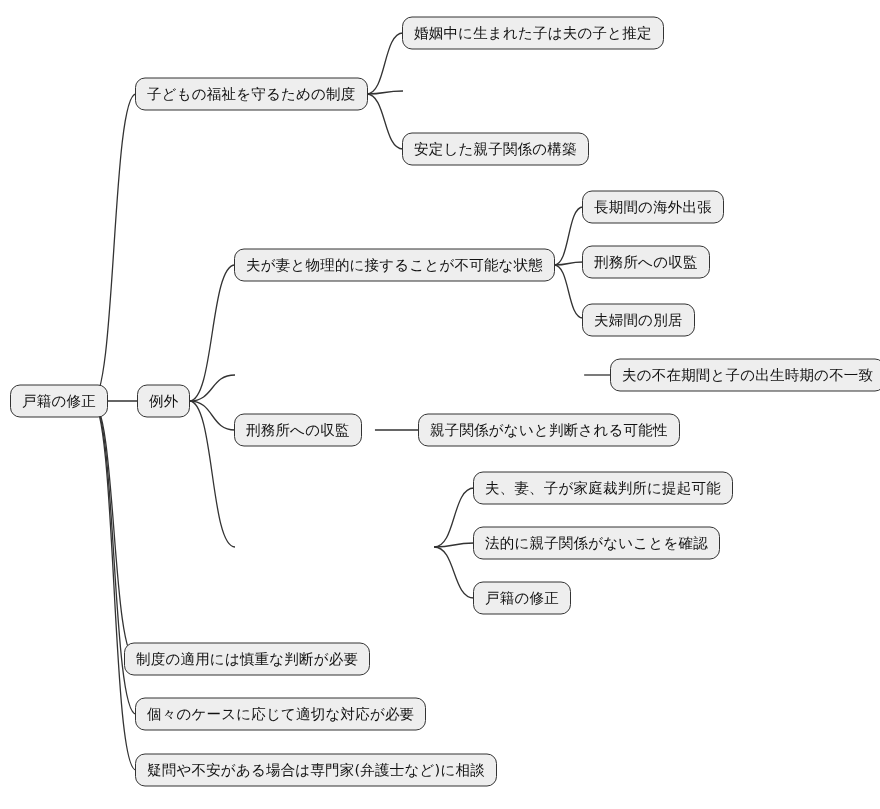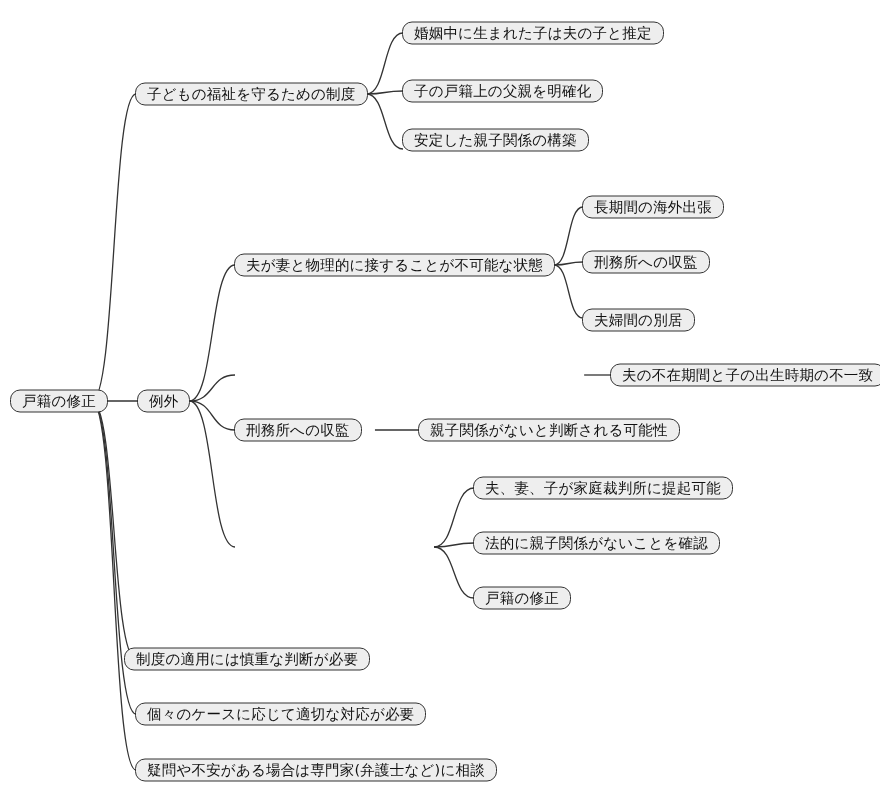--- a/index.html
+++ b/index.html
@@ -25,21 +25,21 @@
     fill: none;
     stroke: var(--edge-color, #333333);
     stroke-width: 1.3;
   }
   .node {
     position: absolute;
     z-index: 2;
     transform: translateY(-50%);
     display: flex;
     align-items: center;
-    height: 23px;
+    height: 33px;
     box-sizing: border-box;
     padding: 0 11px;
     background: var(--node-fill, #eeeeee);
     border: 1.5px solid var(--node-border, #333333);
     border-radius: 10px;
     font-size: 14.5px;
     color: var(--text-color, #111111);
     white-space: nowrap;
     letter-spacing: 0.2px;
   }
@@ -69,22 +69,21 @@
       <path d="M 434.09375 547 C 456.0421875 547, 452.0515625 598, 474 598"></path>
       <path d="M 91.8125 401 C 116.115625 401, 111.696875 659, 136 659"></path>
       <path d="M 91.8125 401 C 116.115625 401, 111.696875 714, 136 714"></path>
       <path d="M 91.8125 401 C 116.115625 401, 111.696875 770, 136 770"></path>
     </svg>
 
   <div class="node" id="n-root" style="left:10px;top:401px">戸籍の修正</div>
 
   <div class="node" id="n-welfare" style="left:135px;top:94px">子どもの福祉を守るための制度</div>
   <div class="node" id="n-presumed" style="left:402px;top:33px">婚姻中に生まれた子は夫の子と推定</div>
-  <div class="node" id="n-registry-father" style="left:402px;top:91px">子の戸籍上の父親を明確化</div>
-  <div class="node" id="n-stable" style="left:402px;top:140px">安定した親子関係の構築</div>
+  <div class="node" id="n-stable" style="left:402px;top:149px">安定した親子関係の構築</div>
 
   <div class="node" id="n-exception" style="left:137px;top:401px">例外</div>
 
   <div class="node" id="n-physical" style="left:234px;top:265px">夫が妻と物理的に接することが不可能な状態</div>
   <div class="node" id="n-overseas" style="left:582px;top:207px">長期間の海外出張</div>
   <div class="node" id="n-prison" style="left:582px;top:262px">刑務所への収監</div>
   <div class="node" id="n-separation" style="left:582px;top:320px">夫婦間の別居</div>
 
   <div class="node" id="n-mismatch" style="left:610px;top:375px">夫の不在期間と子の出生時期の不一致</div>
 

